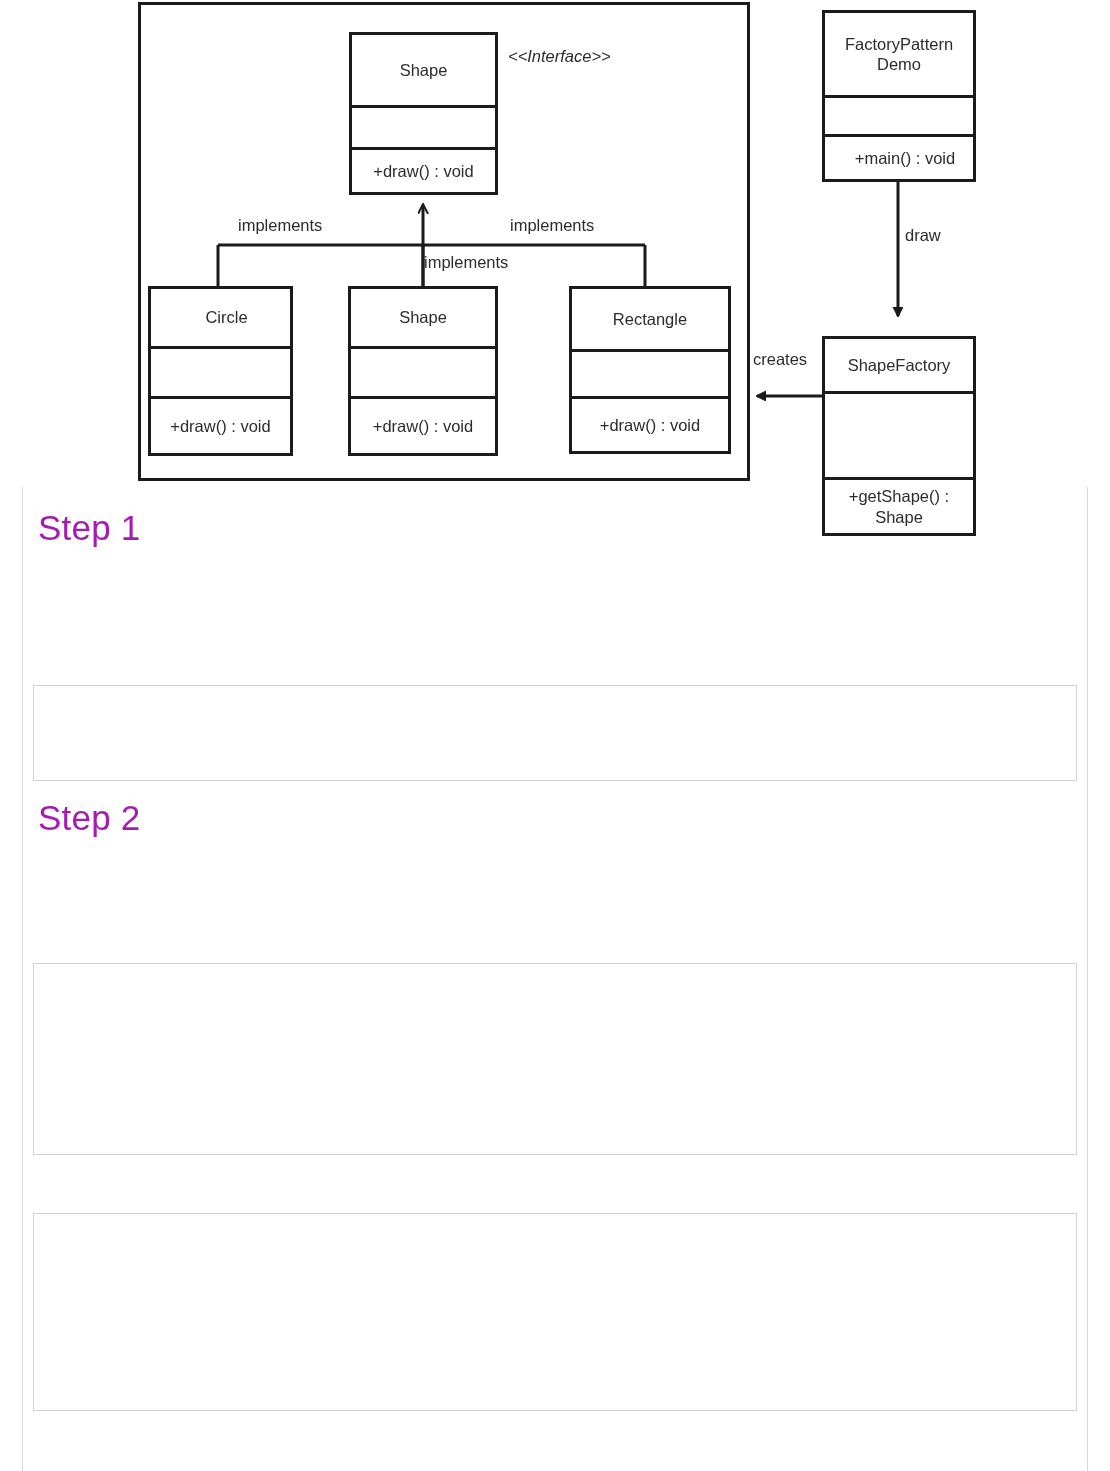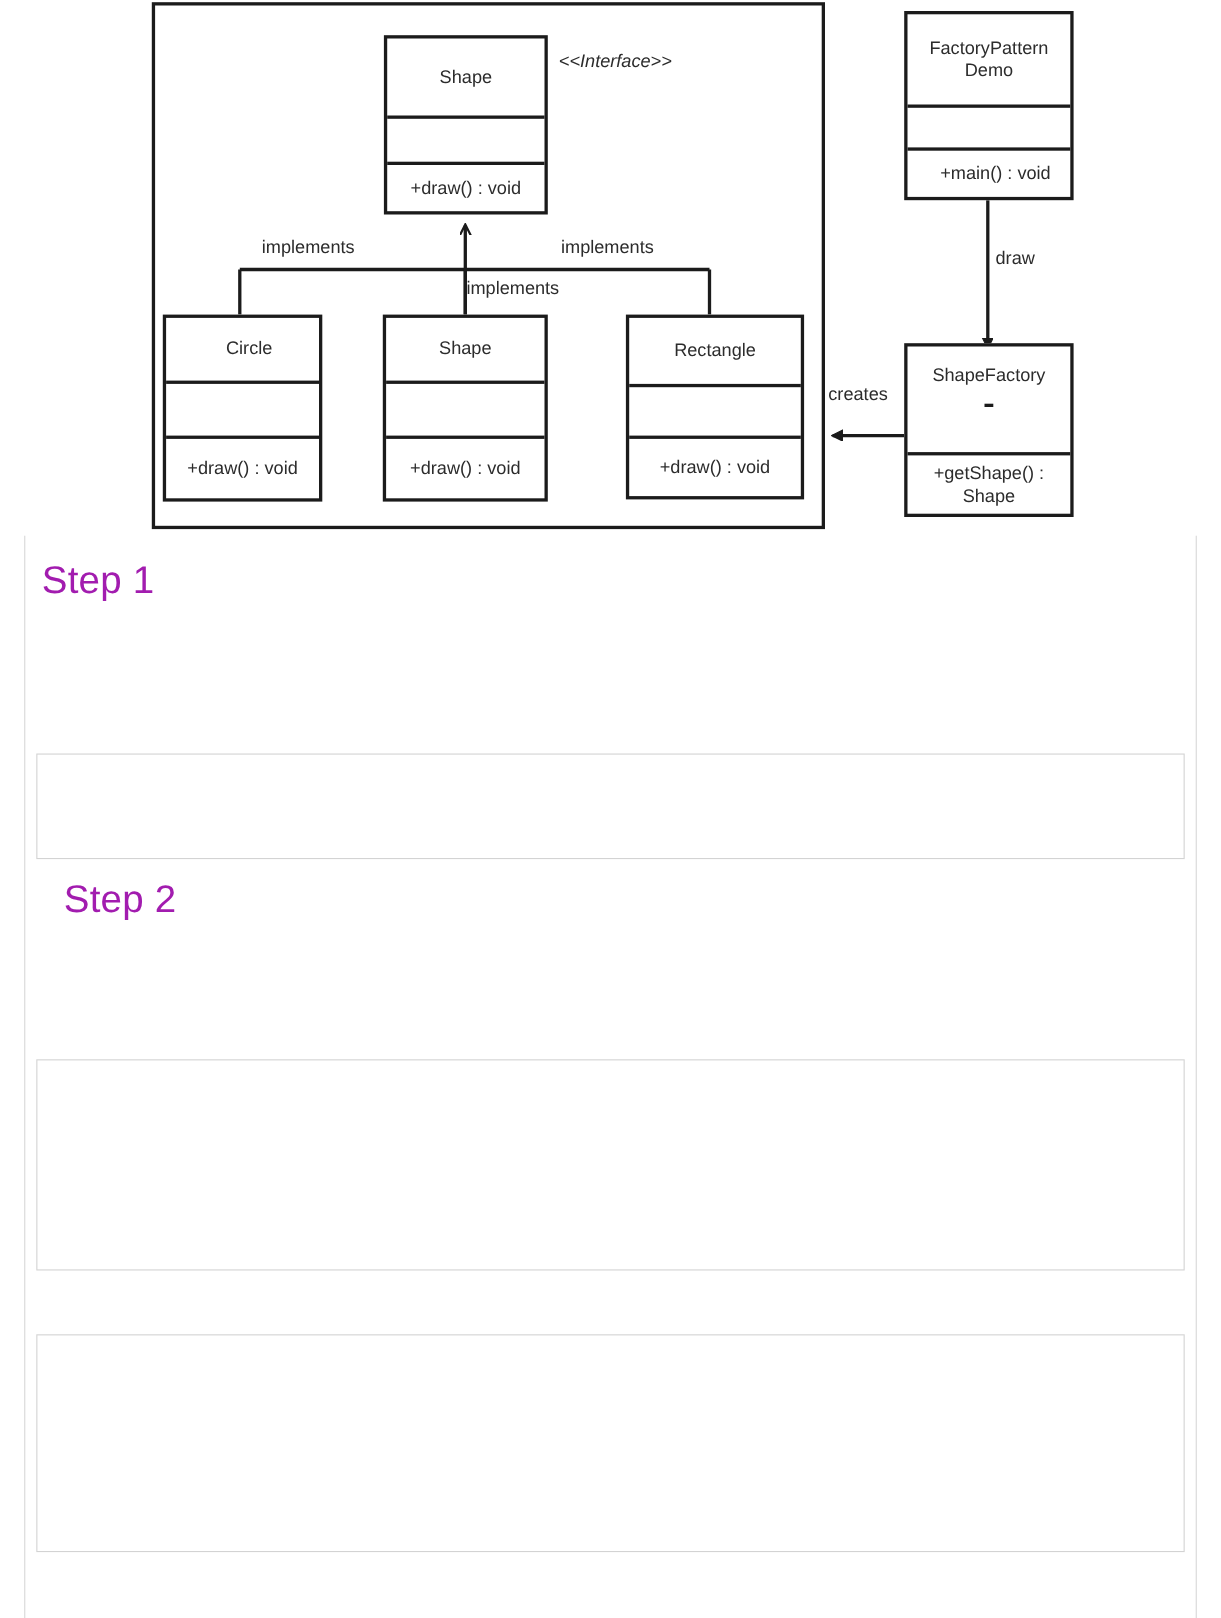--- a/index.html
+++ b/index.html
@@ -98,21 +98,21 @@
   #class-rectangle  { left: 569px; top: 286px; width: 162px; height: 168px; }
   #class-rectangle .comp-name  { height: 60px; }
   #class-rectangle .comp-attrs { height: 53px; }
   #class-rectangle .comp-ops   { height: 55px; }
 
   #class-demo       { left: 822px; top: 10px;  width: 154px; height: 172px; }
   #class-demo .comp-name  { height: 82px; }
   #class-demo .comp-attrs { height: 45px; }
   #class-demo .comp-ops   { height: 45px; padding-left: 16px; }
 
-  #class-factory    { left: 822px; top: 312px; width: 154px; height: 158px; align-items: center; }
+  #class-factory    { left: 822px; top: 336px; width: 154px; height: 200px; }
   #class-factory .comp-name  { height: 52px; }
   #class-factory .comp-attrs { height: 50px; }
   #class-factory .comp-ops   { height: 56px; }
 
   
   .uml-text-label {
     position: absolute;
     color: #2c2c2c;
     font-size: 16.5px;
     line-height: 1.2;
@@ -139,21 +139,21 @@
   .step-heading {
     position: absolute;
     left: 38px;
     font-size: 35px;
     font-weight: 400;
     color: #a21caf;
     letter-spacing: 0.2px;
     white-space: nowrap;
   }
   #step-1-heading { top: 508px; }
-  #step-2-heading { top: 798px; margin-left: 20px; }
+  #step-2-heading { top: 798px; }
 
   
   .code-block {
     position: absolute;
     left: 33px;
     width: 1044px;
     box-sizing: border-box;
     border: 1px solid #d3d3d3;
     background: #ffffff;
     font-family: "Liberation Mono", "DejaVu Sans Mono", monospace;

